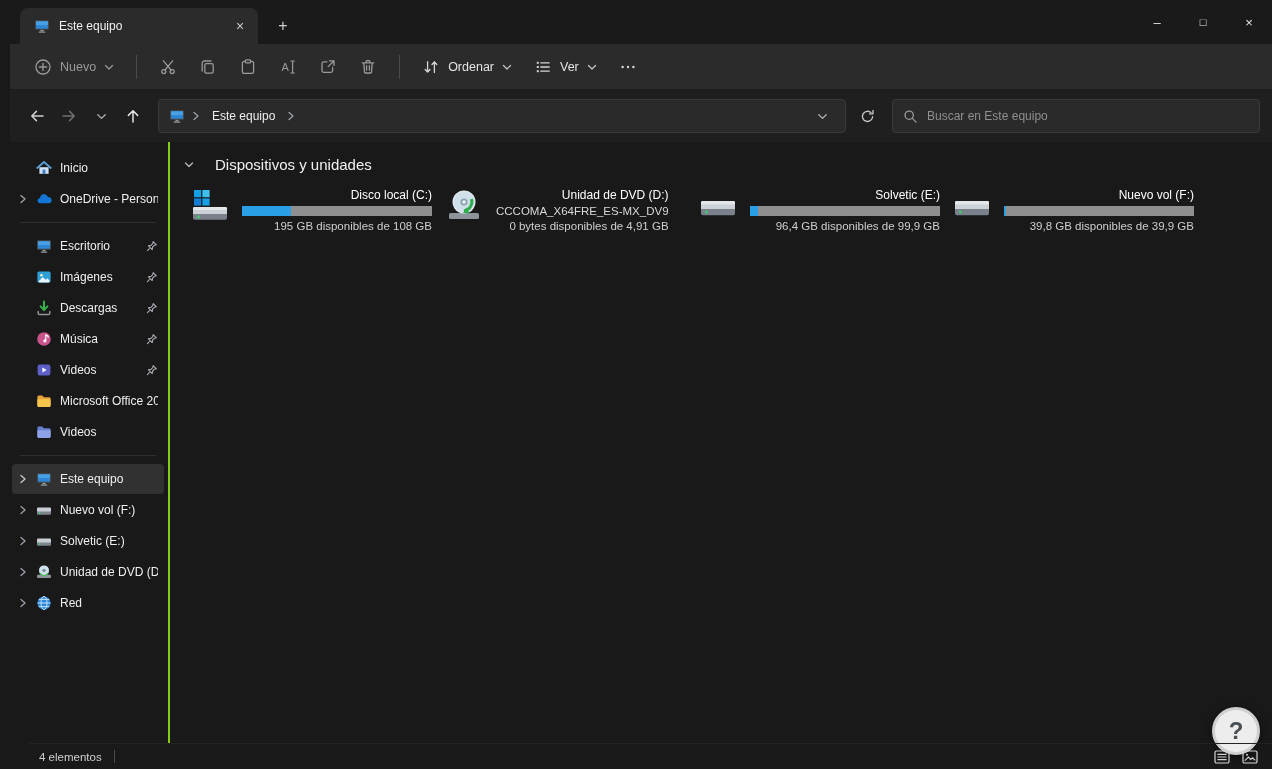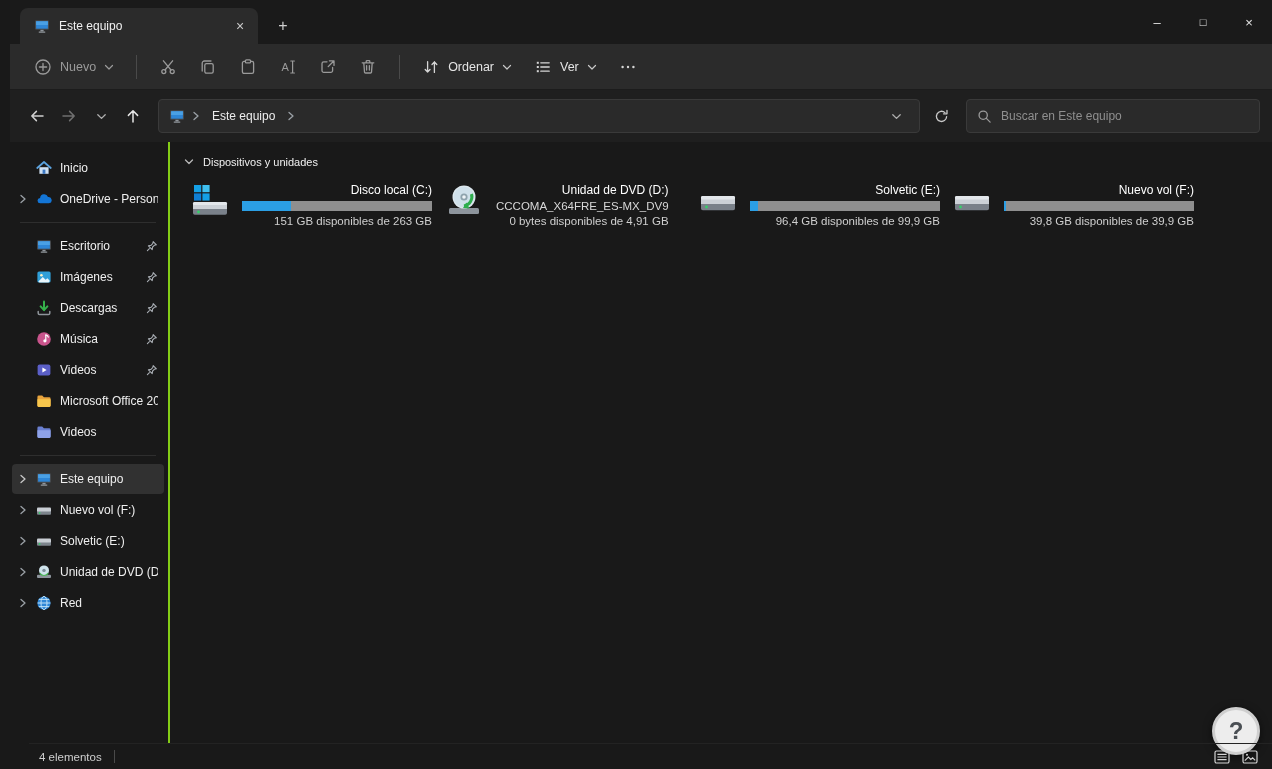--- a/index.html
+++ b/index.html
@@ -32,39 +32,39 @@
   
   .addressrow { height: 52px; display: flex; align-items: center; padding: 0 12px; gap: 2px;
                 background: #1f1f1f; flex-shrink: 0; }
   .nav-btn { width: 30px; height: 30px; display: flex; align-items: center; justify-content: center;
              background: transparent; border: none; border-radius: 4px; flex-shrink: 0; }
   .addressbox { height: 34px; flex: 1; margin-left: 8px; background: #2a2a2a; border: 1px solid #3a3a3a;
                 border-radius: 4px; display: flex; align-items: center; padding: 0 8px 0 10px; gap: 7px; }
   .crumb { color: #ededed; padding: 3px 5px; border-radius: 3px; white-space: nowrap; }
   .addr-right { margin-left: auto; display: flex; align-items: center; gap: 2px; }
   .refresh-btn { margin-left: 4px; }
-  .searchbox { height: 34px; width: 294px; margin-left: 8px; background: #2a2a2a; border: 1px solid #3a3a3a;
+  .searchbox { height: 34px; width: 368px; margin-left: 8px; background: #2a2a2a; border: 1px solid #3a3a3a;
                border-radius: 4px; display: flex; align-items: center; padding: 0 10px; gap: 9px; flex-shrink: 0; }
   .searchbox input { flex: 1; background: transparent; border: none; outline: none; color: #dddddd;
                      font-size: 12px; font-family: inherit; }
   .searchbox input::placeholder { color: #8f8f8f; }
   
   .body { flex: 1; display: flex; min-height: 0; }
   .sidebar { width: 160px; flex-shrink: 0; border-right: 2px solid #84cc16; padding: 10px 2px 0 0; overflow: hidden; }
   .side-item { height: 30px; display: flex; align-items: center; gap: 8px; padding: 0 6px 0 6px;
                border-radius: 4px; margin: 1px 2px; }
   .side-item .chev { width: 10px; display: flex; justify-content: center; flex-shrink: 0; }
   .side-item svg.s-ico { flex-shrink: 0; }
   .s-label { white-space: nowrap; overflow: hidden; flex: 1; color: #efefef; }
   .side-item.selected { background: #313131; }
   .pin { flex-shrink: 0; }
   .side-sep { height: 1px; background: #2e2e2e; margin: 8px 10px; }
   
   .content { flex: 1; padding: 14px 0 0 12px; position: relative; overflow: hidden; }
-  .section-head { display: flex; align-items: center; gap: 9px; color: #f0f0f0; font-size: 11px; padding-left: 2px; }
+  .section-head { display: flex; align-items: center; gap: 21px; color: #f0f0f0; font-size: 15px; padding-left: 2px; }
   .drive-grid { margin-top: 10px; display: grid; grid-template-columns: repeat(4, 254px); }
   .tile { display: flex; gap: 12px; padding: 4px 8px; border-radius: 4px; align-items: flex-start; text-align: right; }
   .tile svg { flex-shrink: 0; }
   .tile-name { font-size: 12px; color: #ffffff; line-height: 16px; }
   .tile-line2 { font-size: 11.5px; color: #d8d8d8; line-height: 16px; }
   .bar { width: 190px; height: 10px; background: var(--bar-track, #8f8f8f); margin: 3px 0 3px; }
   .bar-fill { height: 100%; background: var(--bar-fill, #2b9fe5); }
   .tile-detail { font-size: 11.5px; color: #cfcfcf; line-height: 15px; }
   
   .statusbar { height: 26px; display: flex; align-items: center; padding: 0 10px; gap: 12px;
@@ -457,21 +457,21 @@
               <rect x="4" y="3" width="7.2" height="7.2" fill="#14a0e6"></rect>
               <rect x="12.4" y="3" width="7.2" height="7.2" fill="#3fc0f0"></rect>
               <rect x="4" y="11.4" width="7.2" height="7.2" fill="#0f7fd4"></rect>
               <rect x="12.4" y="11.4" width="7.2" height="7.2" fill="#14a0e6"></rect>
             </svg>
           <div class="tile-text">
             <div class="tile-name">Disco local (C:)</div>
             <div class="bar">
                 <div class="bar-fill" style="width: 26%;"></div>
               </div>
-            <div class="tile-detail">151 GB disponibles de 263 GB</div>
+            <div class="tile-detail">195 GB disponibles de 108 GB</div>
           </div>
         </div>
 
         <div class="tile">
           <svg width="40" height="40" viewBox="0 0 40 40">
               <rect x="5" y="26" width="30" height="6" rx="1.5" fill="#8d949c"></rect>
               <circle cx="20" cy="15" r="11.5" fill="#dde8ee"></circle>
               <circle cx="20" cy="15" r="10.3" fill="#cfe0ea"></circle>
               <circle cx="20" cy="15" r="3.6" fill="#8fa3ad"></circle>
               <circle cx="20" cy="15" r="1.8" fill="#eef4f8"></circle>

